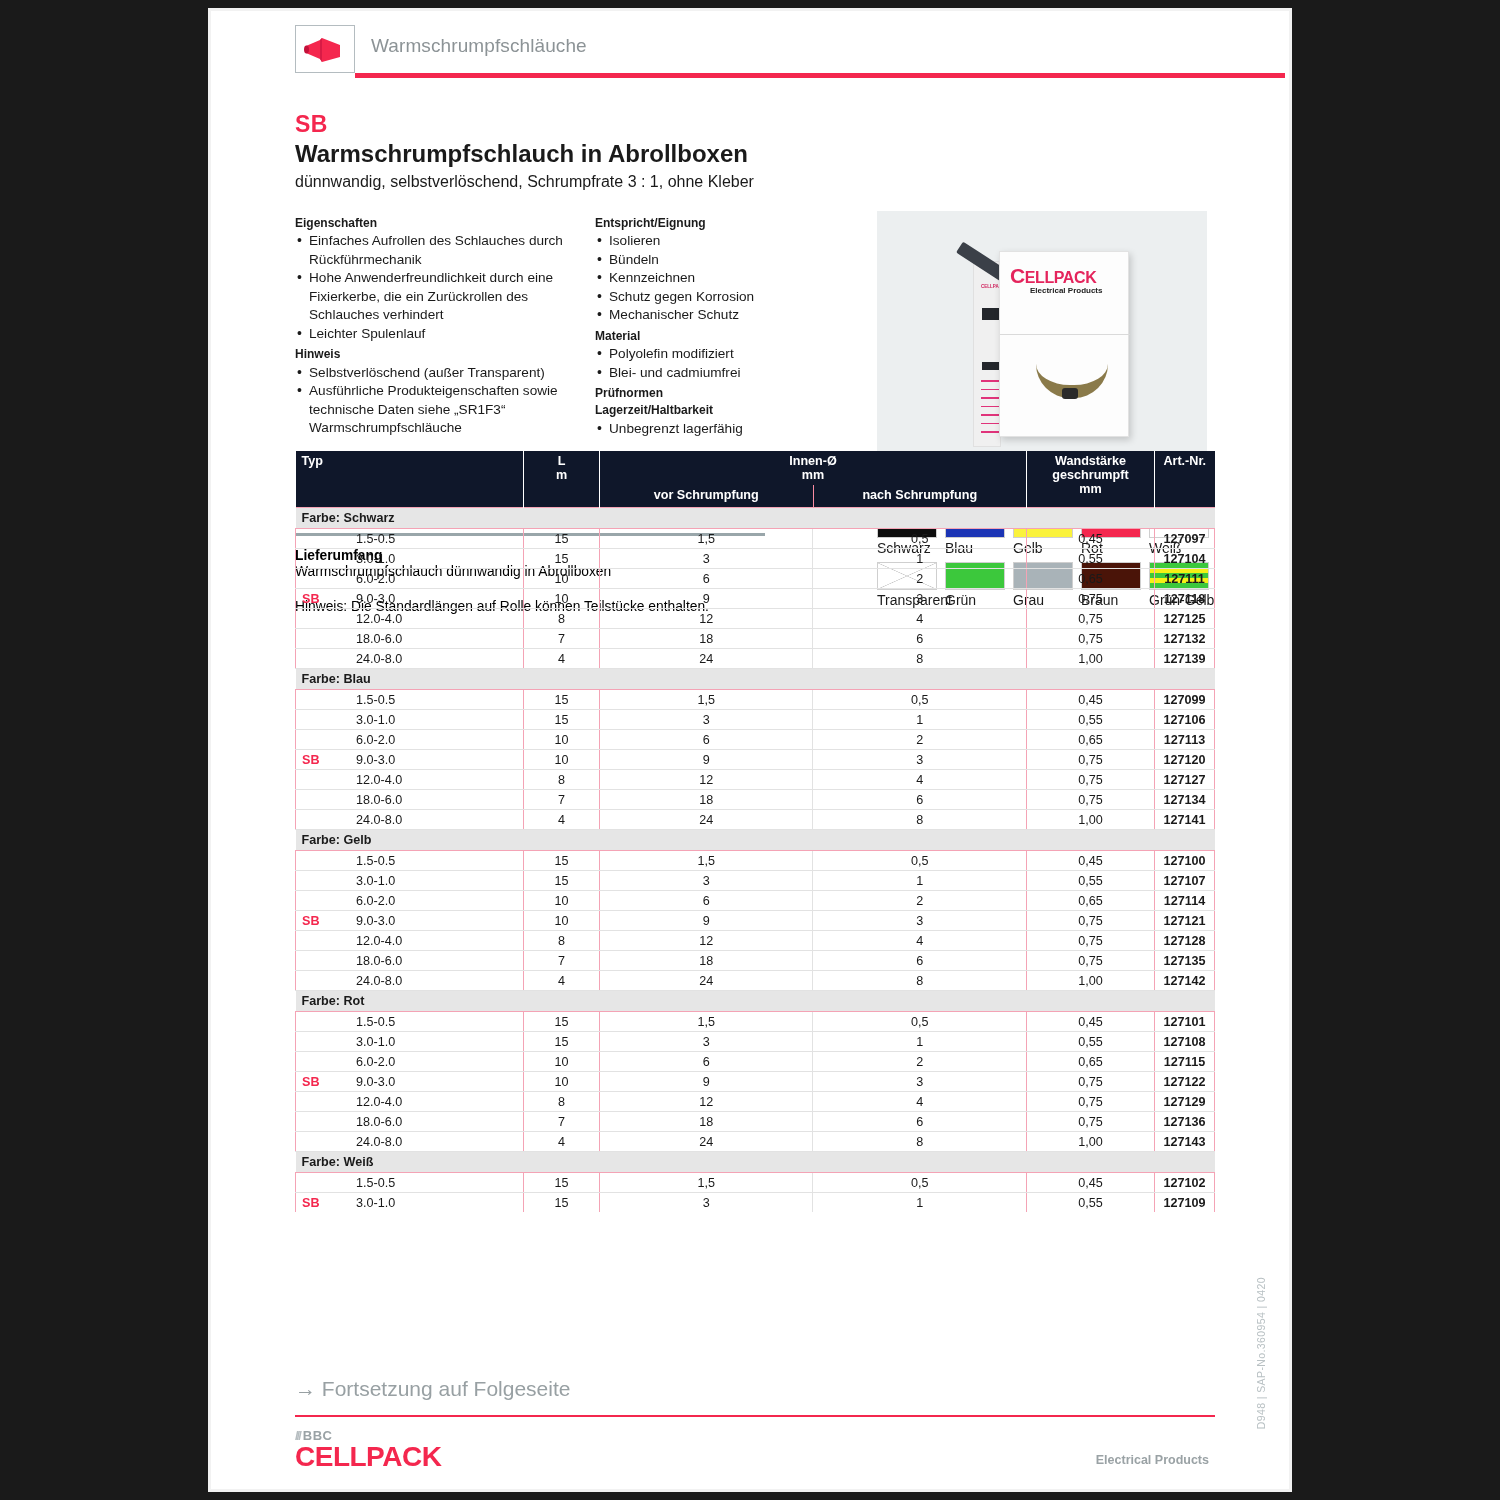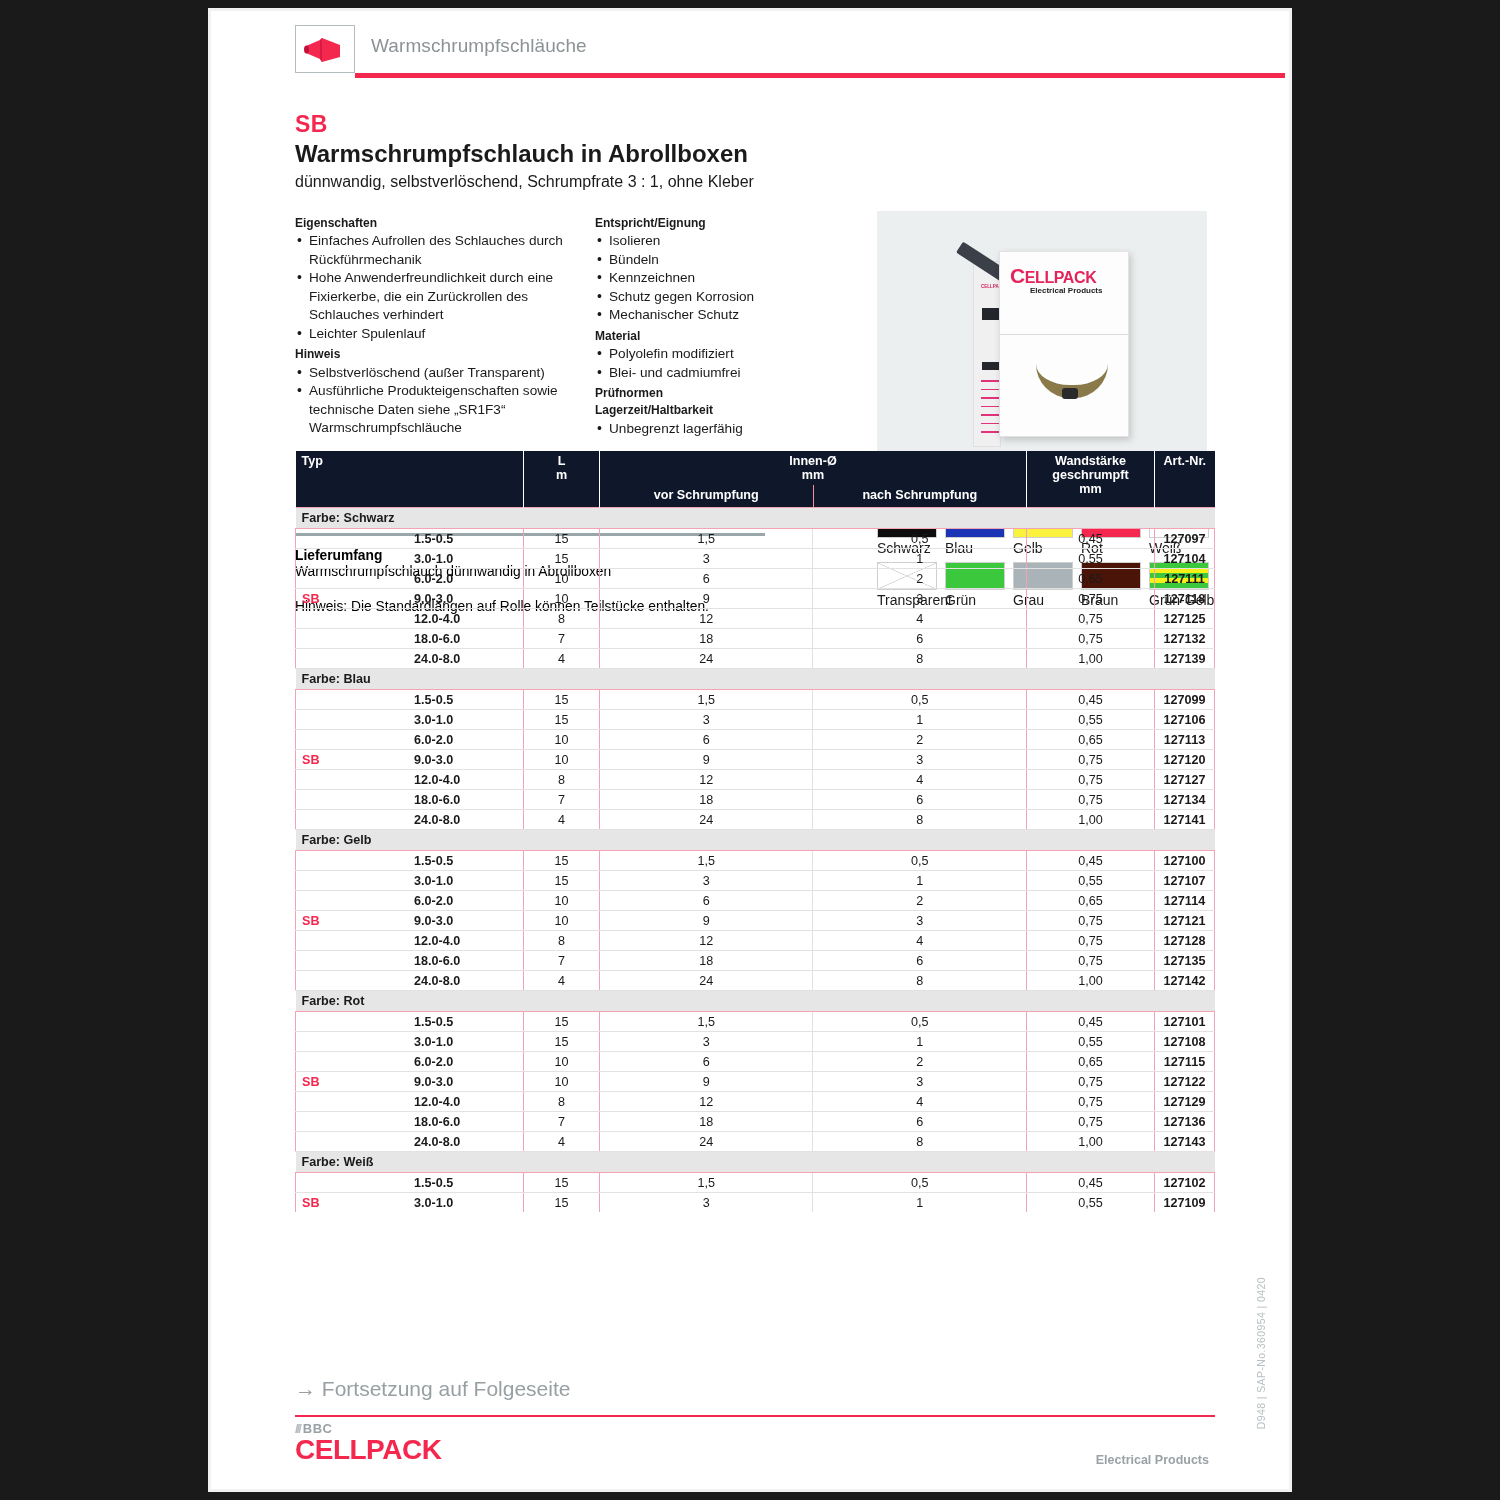--- a/index.html
+++ b/index.html
@@ -147,37 +147,37 @@
   }
   tbody td {
     padding: 2.5px 6px; text-align: center; color: #1a1a1a;
     border-bottom: 1px solid #e2e2e2;
   }
   tbody tr:last-child td { border-bottom: none; }
   td.c-typ { text-align: left; position: relative; border-right: 1px solid #f4a3b5; }
   td.c-typ .sb {
     position: absolute; left: 6px; color: #f4274e; font-weight: bold;
   }
-  td.c-typ .tname { display: inline-block; margin-left: 112px; font-weight: bold; }
+  td.c-typ .tname { display: inline-block; margin-left: 54px; font-weight: normal; }
   td.c-l { border-right: 1px solid #f4a3b5; }
   td.c-vor { border-right: 1px solid #e2e2e2; }
   td.c-nach { border-right: 1px solid #f4a3b5; }
   td.c-wand { border-right: 1px solid #f4a3b5; }
   td.c-art { font-weight: bold; }
   .grp-body { border-left: 1px solid #f4a3b5; border-right: 1px solid #f4a3b5; }
   
   .cont {
     position: absolute; left: 84px; bottom: 88px;
     font-size: 21px; color: #98a0a3;
   }
   .foot-rule {
     position: absolute; left: 84px; bottom: 72px;
     width: 920px; height: 2px; background: #f4274e;
   }
-  .foot-logo { position: absolute; left: 84px; bottom: 23px; }
+  .foot-logo { position: absolute; left: 84px; bottom: 16px; }
   .fl-bbc { font-size: 13px; font-weight: bold; color: #9aa2a5; letter-spacing: .5px; }
   .fl-bbc .slash { color: #b6bdc0; letter-spacing: -2px; margin-right: 3px; }
   .fl-cp { font-size: 28px; font-weight: bold; color: #f4274e; letter-spacing: -.5px; margin-top: -2px; }
   .foot-ep {
     position: absolute; right: 80px; bottom: 22px;
     font-size: 12.5px; color: #9aa2a5; font-weight: bold;
   }
   .side-code {
     position: absolute; right: 22px; bottom: 60px;
     font-size: 10.5px; color: #b8c0c3;

